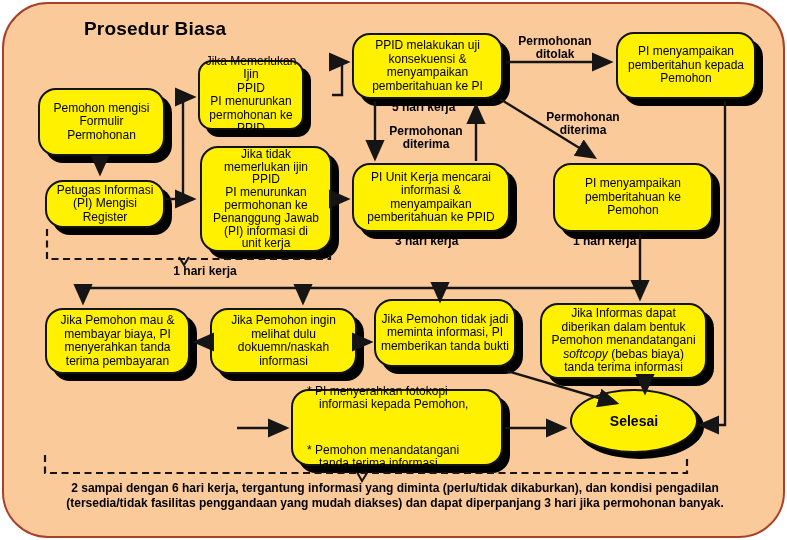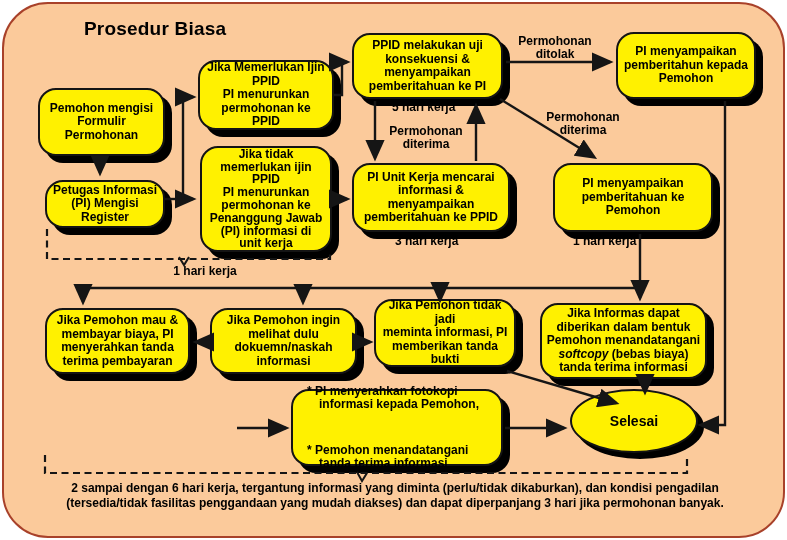--- a/index.html
+++ b/index.html
@@ -3,21 +3,21 @@
 <meta charset="utf-8">
 <style>
   html,body{margin:0;padding:0;background:#ffffff;}
   #stage{position:relative;width:787px;height:540px;overflow:hidden;
          font-family:"Liberation Sans","DejaVu Sans",sans-serif;color:#000000;}
   #panel{position:absolute;left:2px;top:2px;width:779px;height:532px;
          background:#fbca9b;border:2px solid #a8412a;border-radius:46px;}
   .title{position:absolute;left:84px;top:18px;font-size:19px;font-weight:bold;letter-spacing:.2px;}
   .box{position:absolute;background:#fff100;border:2.5px solid #141414;border-radius:18px;
        box-shadow:7px 7px 0 #000;display:flex;flex-direction:column;align-items:center;justify-content:center;
-       text-align:center;white-space:pre-line;font-weight:bold;font-size:12px;line-height:13.5px;
+       text-align:center;white-space:pre-line;font-weight:normal;font-size:12px;line-height:13.5px;
        padding:2px 4px;box-sizing:border-box;z-index:2;}
   .tight{line-height:12.8px;}
   .left-align{align-items:flex-start;text-align:left;padding-left:14px;padding-right:6px;gap:32px;}
   .hang{padding-left:12px;text-indent:-12px;white-space:pre-line;}
   .ellipse{position:absolute;background:#fff100;border:2.5px solid #141414;border-radius:50%;
        box-shadow:6px 6px 0 #000;display:flex;align-items:center;justify-content:center;
        font-weight:bold;font-size:14px;z-index:2;}
   .lbl{position:absolute;font-weight:bold;font-size:12px;line-height:13px;
        white-space:pre-line;text-align:center;z-index:2;}
   .note{position:absolute;left:23px;top:481px;width:744px;font-weight:bold;font-size:12px;
@@ -33,21 +33,21 @@
 
   <div class="title">Prosedur Biasa</div>
 
   <div class="box" style="left:38px;top:88px;width:127px;height:68px;">Pemohon mengisi
 Formulir
 Permohonan</div>
   <div class="box" style="left:45px;top:180px;width:120px;height:48px;">Petugas Informasi
 (PI) Mengisi
 Register</div>
 
-  <div class="box" style="left:198px;top:60px;width:136px;height:70px;">Jika Memerlukan Ijin
+  <div class="box" style="left:198px;top:60px;width:106px;height:70px;border-radius:14px;">Jika Memerlukan Ijin
 PPID
 PI menurunkan
 permohonan ke
 PPID</div>
   <div class="box tight" style="left:200px;top:146px;width:132px;height:106px;">Jika tidak
 memerlukan ijin
 PPID
 PI menurunkan
 permohonan ke
 Penanggung Jawab

